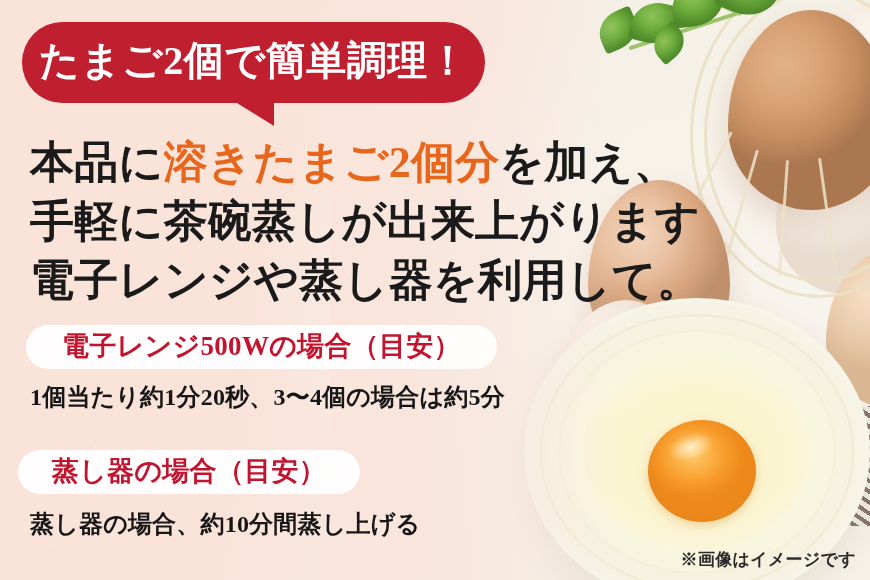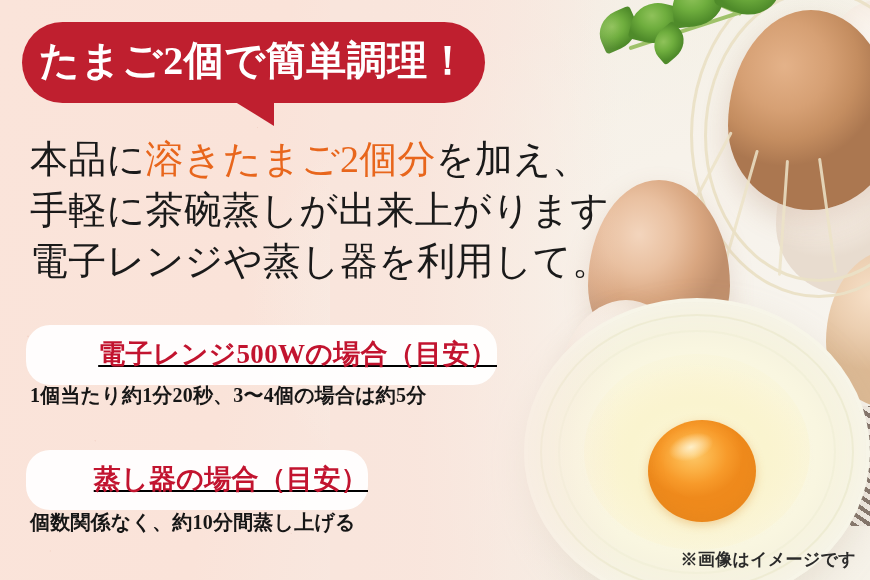--- a/index.html
+++ b/index.html
@@ -150,40 +150,40 @@
   }
   .bubble-tail{
     position:absolute;left:232px;top:100px;width:0;height:0;
     border-left:42px solid transparent;
     border-top:26px solid #bf1f2f;
   }
 
   
   .body-block{position:absolute;left:30px;top:134px;width:545px;}
   .body-line{
-    font-size:38px;font-weight:400;color:#1a1a1a;line-height:1.34;
+    font-size:44px;font-weight:700;color:#1a1a1a;line-height:1.34;
     white-space:nowrap;letter-spacing:.2px;
   }
   .hl{color:#e8661c;}
 
   
   .pill{
-    position:absolute;height:60px;border-radius:24px;
+    position:absolute;height:44px;border-radius:24px;
     background:rgba(255,255,255,.93);
-    display:flex;align-items:center;justify-content:flex-end;text-decoration:underline;
+    display:flex;align-items:center;justify-content:center;
   }
   .pill-text{
     color:#c2142f;font-size:27px;font-weight:700;white-space:nowrap;
     letter-spacing:.3px;line-height:1;padding-bottom:2px;
   }
   .pill-1{left:26px;top:325px;width:471px;}
-  .pill-2{left:26px;top:450px;width:342px;}
+  .pill-2{left:18px;top:450px;width:342px;}
 
   .note{
-    position:absolute;font-size:20px;font-weight:700;color:#161616;
+    position:absolute;font-size:24px;font-weight:700;color:#161616;
     white-space:nowrap;letter-spacing:.2px;line-height:1;text-align:center;
   }
   .note-1{left:30px;top:385px;}
   .note-2{left:30px;top:512px;}
 
   .footnote{
     position:absolute;right:14px;bottom:9px;
     font-size:17px;font-weight:700;color:#2a2a2a;white-space:nowrap;
     letter-spacing:.3px;
   }
@@ -251,17 +251,17 @@
   </div>
 
   <div class="pill pill-1">
     <span class="pill-text">電子レンジ500Wの場合（目安）</span>
   </div>
   <div class="note note-1">1個当たり約1分20秒、3〜4個の場合は約5分</div>
 
   <div class="pill pill-2">
     <span class="pill-text">蒸し器の場合（目安）</span>
   </div>
-  <div class="note note-2">個数関係なく、約10分間蒸し上げる</div>
+  <div class="note note-2">蒸し器の場合、約10分間蒸し上げる</div>
 
   <div class="footnote">※画像はイメージです</div>
 
 </div>
 
 </body></html>

